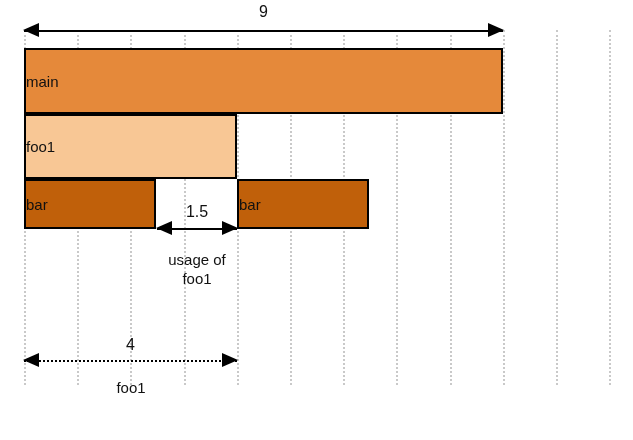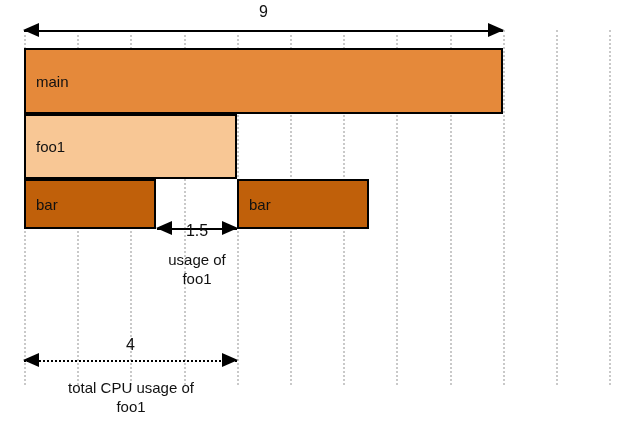--- a/index.html
+++ b/index.html
@@ -16,21 +16,20 @@
   }
 
   
   .frame{
     position:absolute;
     box-sizing:border-box;
     border:2px solid #000;
     display:flex;align-items:center;
     color:#111;
     font-size:15px;
-    padding-left:10px;
     white-space:nowrap;
   }
 
   
   .measure{position:absolute;height:0;}
   .measure .line{
     position:absolute;left:0;top:0;height:0;width:100%;
     border-top:2px solid #000;
   }
   .measure .line.dotted{border-top:2px dotted #000;}
@@ -97,32 +96,31 @@
   </div>
   <div class="frame" style="left:237px;top:179px;width:132px;height:50px;background:#c0600a;">
     <span>bar</span>
   </div>
 
   <div class="measure" style="left:157px;top:228px;width:80px;">
     <div class="line"></div>
     <div class="arrowhead left"></div>
     <div class="arrowhead right"></div>
   </div>
-  <div class="measure-label" style="left:157px;top:203px;width:80px;margin-top:19px;">1.5</div>
+  <div class="measure-label" style="left:157px;top:203px;width:80px;">1.5</div>
 
   <div class="caption" style="left:137px;top:250px;width:120px;">
     <div>usage of</div>
     <div>foo1</div>
   </div>
 
   <div class="measure" style="left:24px;top:360px;width:213px;">
     <div class="line dotted"></div>
     <div class="arrowhead left"></div>
     <div class="arrowhead right"></div>
   </div>
   <div class="measure-label" style="left:24px;top:336px;width:213px;">4</div>
 
   <div class="caption" style="left:21px;top:378px;width:220px;">
-    <div>total CPU usage of</div>
     <div>foo1</div>
   </div>
 
 </div>
 
 </body></html>

